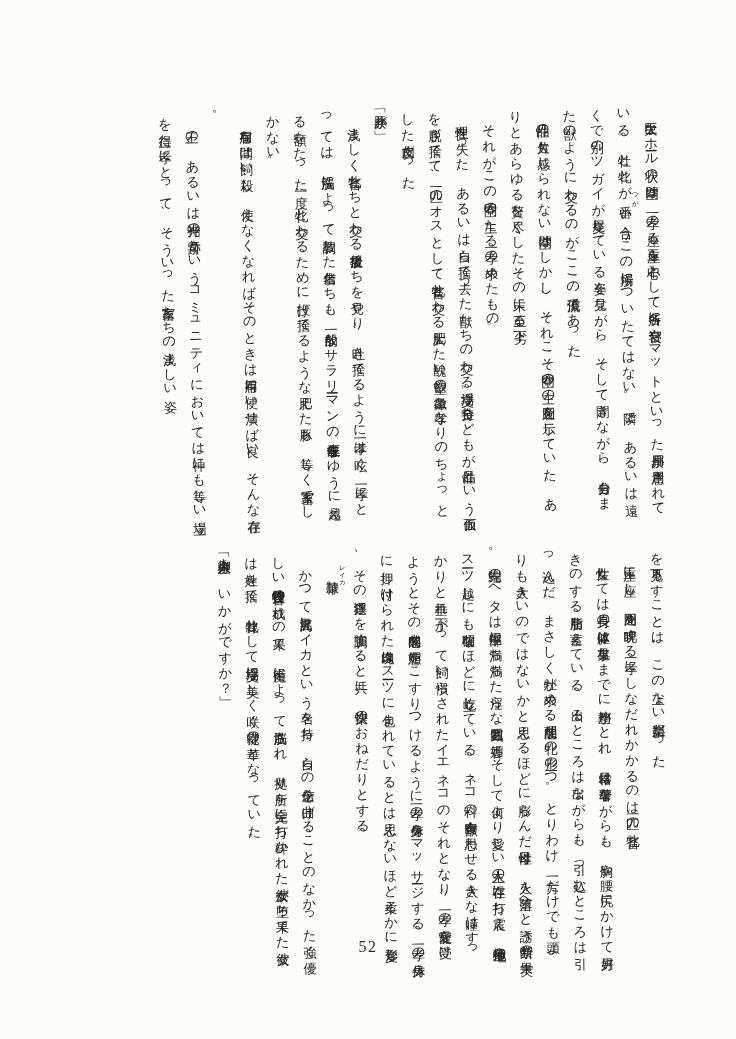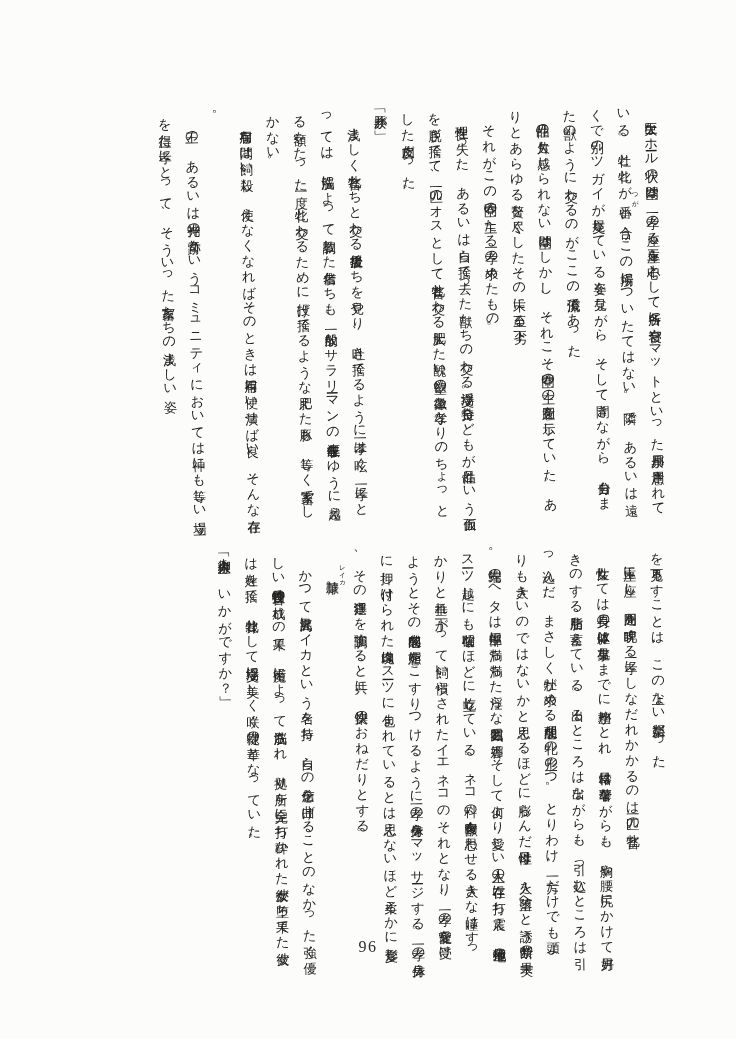--- a/index.html
+++ b/index.html
@@ -85,15 +85,15 @@
 
   <div class="vblock block-bottom">
       <p class="para">を見下ろすことは、この上ない娯楽だった。</p>
       <p class="para indent">玉座に座し、周囲を睥睨する一孝にしなだれかかるのは一匹の牝畜。</p>
       <p class="para indent">女性しては長身の体躯は見事なまでに均整がとれ、骨格は華奢ながらも、胸や腰、尻にかけて男好きのする脂肪を蓄えている。出るところは出ながらも、引っ込むところは引っ込んだ、まさしく牡が求める理想的な牝の形の一つ。とりわけ、一方だけでも頭よりも大きいのではないかと思えるほどに膨らんだ母性は、人を堕落へと誘う禁断の果実。先端のヘタは部屋中に満ち満ちた淫らな雰囲気と媚香、そして何より愛しい主人の存在に打ち震え、極薄生地のスーツ越しにも明確なほどに屹立している。ネコ科の肉食獣を思わせる大きな瞳はすっかりと垂れ下がって飼い慣らされたイエネコのそれとなり、一孝の寵愛を受けようとその肉感的な媚態をこすりつけるように一孝の身体をマッサージする。一孝の身体に押し付けられた肉塊はスーツに包まれているとは思えないほど柔らかに変形し、その淫猥さを強調すると共に、快楽のおねだりとする。</p>
       <p class="para indent"><ruby>隷華<rt>レイカ</rt></ruby>。</p>
       <p class="para indent">かつて高見沢レイカという名を持ち、自らの信念を曲げることのなかった強く優しい特務捜査官の成れの果て。魔術によって洗脳され、拠り所を完全に打ち砕かれた彼女が堕ち果てた彼女は姓を捨て、牝隷として淫交場に美しく咲く隷従の華となっていた。</p>
       <p class="para">「御主人様ぁ。いかがですか？」</p>
     </div>
 
-  <div class="page-number">96</div>
+  <div class="page-number">52</div>
 
 </div>
 
 </body></html>

